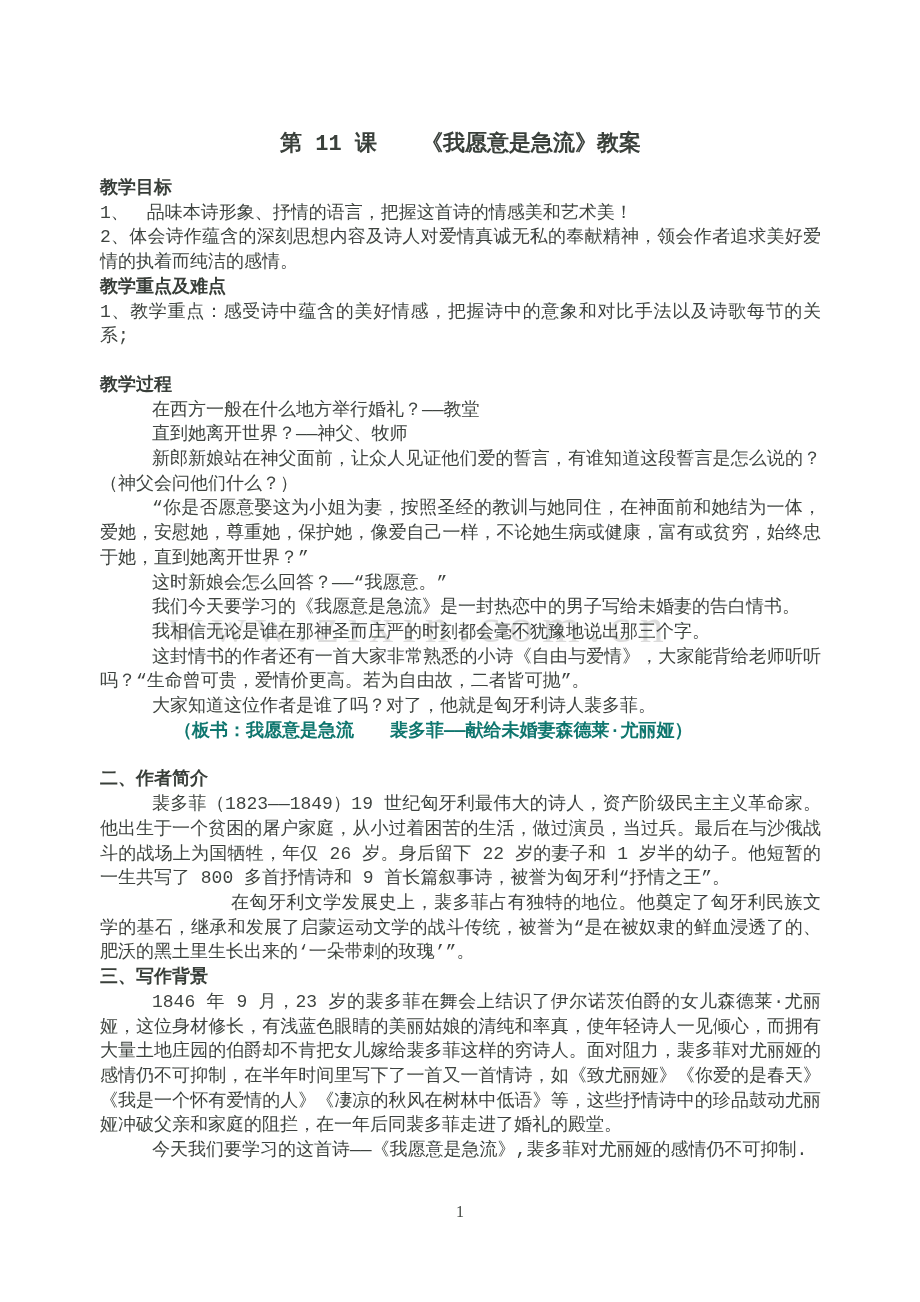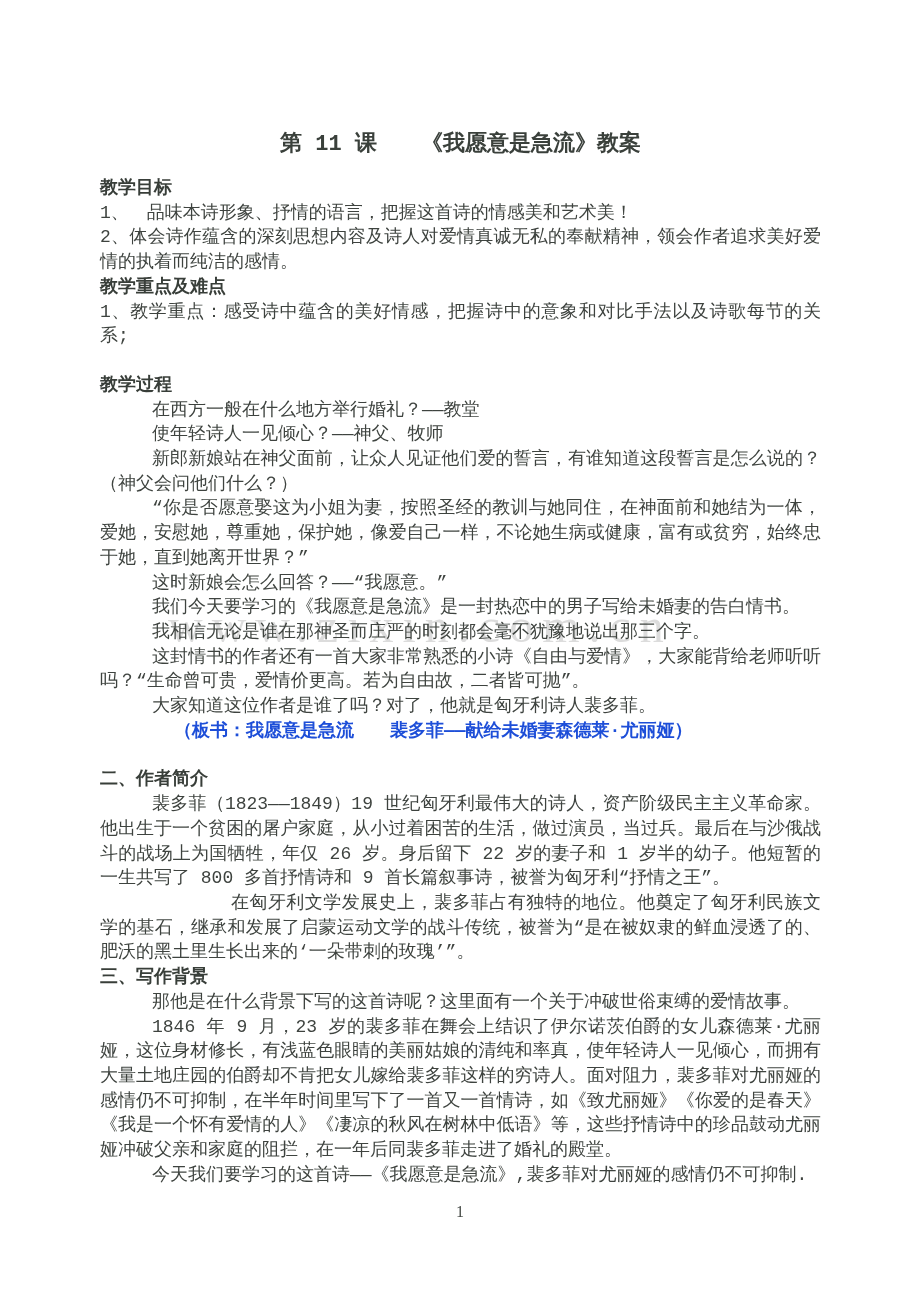--- a/index.html
+++ b/index.html
@@ -56,37 +56,36 @@
     <p class="h">教学目标</p>
     <p>1、　品味本诗形象、抒情的语言，把握这首诗的情感美和艺术美！</p>
     <p>2、体会诗作蕴含的深刻思想内容及诗人对爱情真诚无私的奉献精神，领会作者追求美好爱情的执着而纯洁的感情。</p>
 
     <p class="h">教学重点及难点</p>
     <p>1、教学重点：感受诗中蕴含的美好情感，把握诗中的意象和对比手法以及诗歌每节的关系;</p>
 
     <p class="h sp">教学过程</p>
 
     <p class="ind">在西方一般在什么地方举行婚礼？——教堂</p>
-    <p class="ind">使年轻诗人一见倾心？——神父、牧师</p>
+    <p class="ind">直到她离开世界？——神父、牧师</p>
     <p class="ind">新郎新娘站在神父面前，让众人见证他们爱的誓言，有谁知道这段誓言是怎么说的？（神父会问他们什么？）</p>
     <p class="ind">“你是否愿意娶这为小姐为妻，按照圣经的教训与她同住，在神面前和她结为一体，爱她，安慰她，尊重她，保护她，像爱自己一样，不论她生病或健康，富有或贫穷，始终忠于她，直到她离开世界？”</p>
     <p class="ind">这时新娘会怎么回答？——“我愿意。”</p>
     <p class="ind">我们今天要学习的《我愿意是急流》是一封热恋中的男子写给未婚妻的告白情书。</p>
     <p class="ind">我相信无论是谁在那神圣而庄严的时刻都会毫不犹豫地说出那三个字。</p>
     <p class="ind">这封情书的作者还有一首大家非常熟悉的小诗《自由与爱情》，大家能背给老师听听吗？“生命曾可贵，爱情价更高。若为自由故，二者皆可抛”。</p>
     <p class="ind">大家知道这位作者是谁了吗？对了，他就是匈牙利诗人裴多菲。</p>
 
-    <p class="board" style="color: #1d4ed8;">（板书：我愿意是急流　　裴多菲——献给未婚妻森德莱·尤丽娅）</p>
+    <p class="board" style="color: #0f766e;">（板书：我愿意是急流　　裴多菲——献给未婚妻森德莱·尤丽娅）</p>
 
     <p class="h sp">二、作者简介</p>
     <p class="ind">裴多菲（1823——1849）19 世纪匈牙利最伟大的诗人，资产阶级民主主义革命家。他出生于一个贫困的屠户家庭，从小过着困苦的生活，做过演员，当过兵。最后在与沙俄战斗的战场上为国牺牲，年仅 26 岁。身后留下 22 岁的妻子和 1 岁半的幼子。他短暂的一生共写了 800 多首抒情诗和 9 首长篇叙事诗，被誉为匈牙利“抒情之王”。</p>
     <p class="ind-lg">在匈牙利文学发展史上，裴多菲占有独特的地位。他奠定了匈牙利民族文学的基石，继承和发展了启蒙运动文学的战斗传统，被誉为“是在被奴隶的鲜血浸透了的、肥沃的黑土里生长出来的‘一朵带刺的玫瑰’”。</p>
 
     <p class="h">三、写作背景</p>
-    <p class="ind">那他是在什么背景下写的这首诗呢？这里面有一个关于冲破世俗束缚的爱情故事。</p>
     <p class="ind">1846 年 9 月，23 岁的裴多菲在舞会上结识了伊尔诺茨伯爵的女儿森德莱·尤丽娅，这位身材修长，有浅蓝色眼睛的美丽姑娘的清纯和率真，使年轻诗人一见倾心，而拥有大量土地庄园的伯爵却不肯把女儿嫁给裴多菲这样的穷诗人。面对阻力，裴多菲对尤丽娅的感情仍不可抑制，在半年时间里写下了一首又一首情诗，如《致尤丽娅》《你爱的是春天》《我是一个怀有爱情的人》《凄凉的秋风在树林中低语》等，这些抒情诗中的珍品鼓动尤丽娅冲破父亲和家庭的阻拦，在一年后同裴多菲走进了婚礼的殿堂。</p>
     <p class="ind">今天我们要学习的这首诗——《我愿意是急流》,裴多菲对尤丽娅的感情仍不可抑制.</p>
 
   </div>
 
   <div class="pagenum">1</div>
 
 </div>
 
 </body></html>

